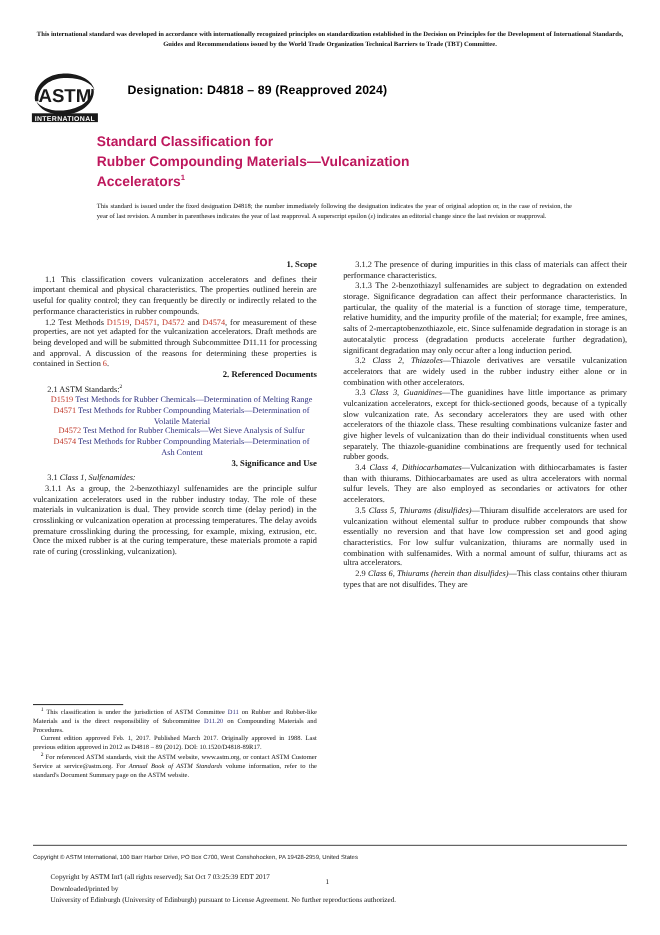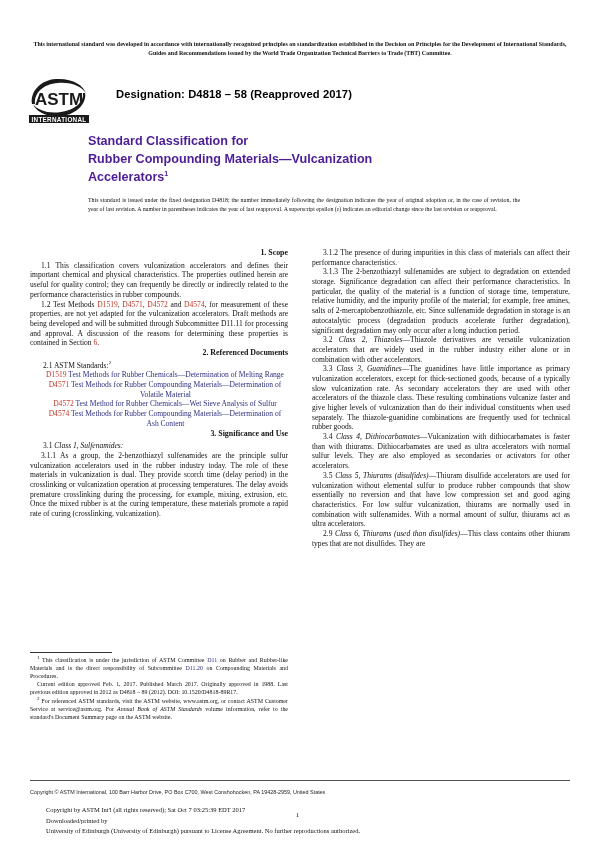--- a/index.html
+++ b/index.html
@@ -11,21 +11,21 @@
     width: 600px;
     height: 850px;
     position: relative;
     font-family: "Liberation Serif", "DejaVu Serif", serif;
     color: #1a1a1a;
     overflow: hidden;
   }
 
   .page {
     position: absolute;
-    left: 0; top: 12px;
+    left: 0; top: 0;
     width: 600px;
     height: 608px;
   }
 
   
   .wto-note {
     position: absolute;
     left: 30px;
     top: 28px;
     width: 540px;
@@ -67,21 +67,21 @@
   
   .doc-title {
     position: absolute;
     left: 88px;
     top: 121px;
     width: 440px;
     font-family: "Liberation Sans", sans-serif;
     font-size: 12.6px;
     font-weight: bold;
     line-height: 1.42;
-    color: #4c1d95;
+    color: #be185d;
   }
   .doc-title sup {
     font-size: 7px;
     vertical-align: super;
     line-height: 0;
   }
 
   
   .issuance {
     position: absolute;
@@ -224,21 +224,21 @@
       <svg width="62" height="50" viewBox="0 0 62 50">
         <g fill="#1a1a1a">
           <path d="M4 30 C2 18, 12 6, 28 5 C44 4, 56 11, 58 20 C55 13, 44 8, 30 9 C15 10, 6 19, 7 30 Z"></path>
           <path d="M57 19 C59 28, 50 40, 34 42 C20 44, 8 38, 5 30 C9 36, 20 40, 33 38 C47 36, 56 28, 55 19 Z"></path>
           <text x="31" y="31" font-family="Liberation Sans, sans-serif" font-size="17" font-weight="bold" text-anchor="middle" fill="#1a1a1a">ASTM</text>
         </g>
         <rect x="1" y="41" width="60" height="8" fill="#1a1a1a"></rect>
         <text x="31" y="47.6" font-family="Liberation Sans, sans-serif" font-size="6.3" font-weight="bold" text-anchor="middle" fill="#ffffff" letter-spacing="0.3">INTERNATIONAL</text>
       </svg>
     </div>
-    <div class="designation">Designation: D4818 – 58 (Reapproved 2017)</div>
+    <div class="designation">Designation: D4818 – 89 (Reapproved 2024)</div>
   </div>
 
   <div class="doc-title">
     <span>Standard Classification for</span><br>
     <span>Rubber Compounding Materials—Vulcanization</span><br>
     <span>Accelerators</span><sup>1</sup>
   </div>
 
   <div class="issuance">This standard is issued under the fixed designation D4818; the number immediately following the designation indicates the year of original adoption or, in the case of revision, the year of last revision. A number in parentheses indicates the year of last reapproval. A superscript epsilon (ε) indicates an editorial change since the last revision or reapproval.</div>
 
@@ -277,21 +277,21 @@
     <p class="para">3.1.3 The 2-benzothiazyl sulfenamides are subject to degradation on extended storage. Significance degradation can affect their performance characteristics. In particular, the quality of the material is a function of storage time, temperature, relative humidity, and the impurity profile of the material; for example, free amines, salts of 2-mercaptobenzothiazole, etc. Since sulfenamide degradation in storage is an autocatalytic process (degradation products accelerate further degradation), significant degradation may only occur after a long induction period.</p>
 
     <p class="para spaced"><span>3.2 </span><i>Class 2, Thiazoles</i><span>—Thiazole derivatives are versatile vulcanization accelerators that are widely used in the rubber industry either alone or in combination with other accelerators.</span></p>
 
     <p class="para spaced"><span>3.3 </span><i>Class 3, Guanidines</i><span>—The guanidines have little importance as primary vulcanization accelerators, except for thick-sectioned goods, because of a typically slow vulcanization rate. As secondary accelerators they are used with other accelerators of the thiazole class. These resulting combinations vulcanize faster and give higher levels of vulcanization than do their individual constituents when used separately. The thiazole-guanidine combinations are frequently used for technical rubber goods.</span></p>
 
     <p class="para spaced"><span>3.4 </span><i>Class 4, Dithiocarbamates</i><span>—Vulcanization with dithiocarbamates is faster than with thiurams. Dithiocarbamates are used as ultra accelerators with normal sulfur levels. They are also employed as secondaries or activators for other accelerators.</span></p>
 
     <p class="para spaced"><span>3.5 </span><i>Class 5, Thiurams (disulfides)</i><span>—Thiuram disulfide accelerators are used for vulcanization without elemental sulfur to produce rubber compounds that show essentially no reversion and that have low compression set and good aging characteristics. For low sulfur vulcanization, thiurams are normally used in combination with sulfenamides. With a normal amount of sulfur, thiurams act as ultra accelerators.</span></p>
 
-    <p class="para spaced"><span>2.9 </span><i>Class 6, Thiurams (used than disulfides)</i><span>—This class contains other thiuram types that are not disulfides. They are</span></p>
+    <p class="para spaced"><span>2.9 </span><i>Class 6, Thiurams (herein than disulfides)</i><span>—This class contains other thiuram types that are not disulfides. They are</span></p>
 
   </div>
 
   <div class="footnote-block">
     <div class="fn-rule"></div>
     <p><sup class="fn">1</sup><span> This classification is under the jurisdiction of ASTM Committee </span><span class="lnk-blue">D11</span><span> on Rubber and Rubber-like Materials and is the direct responsibility of Subcommittee </span><span class="lnk-blue">D11.20</span><span> on Compounding Materials and Procedures.</span></p>
     <p>Current edition approved Feb. 1, 2017. Published March 2017. Originally approved in 1988. Last previous edition approved in 2012 as D4818 – 89 (2012). DOI: 10.1520/D4818-89R17.</p>
     <p><sup class="fn">2</sup><span> For referenced ASTM standards, visit the ASTM website, www.astm.org, or contact ASTM Customer Service at service@astm.org. For </span><i>Annual Book of ASTM Standards</i><span> volume information, refer to the standard's Document Summary page on the ASTM website.</span></p>
   </div>
 

